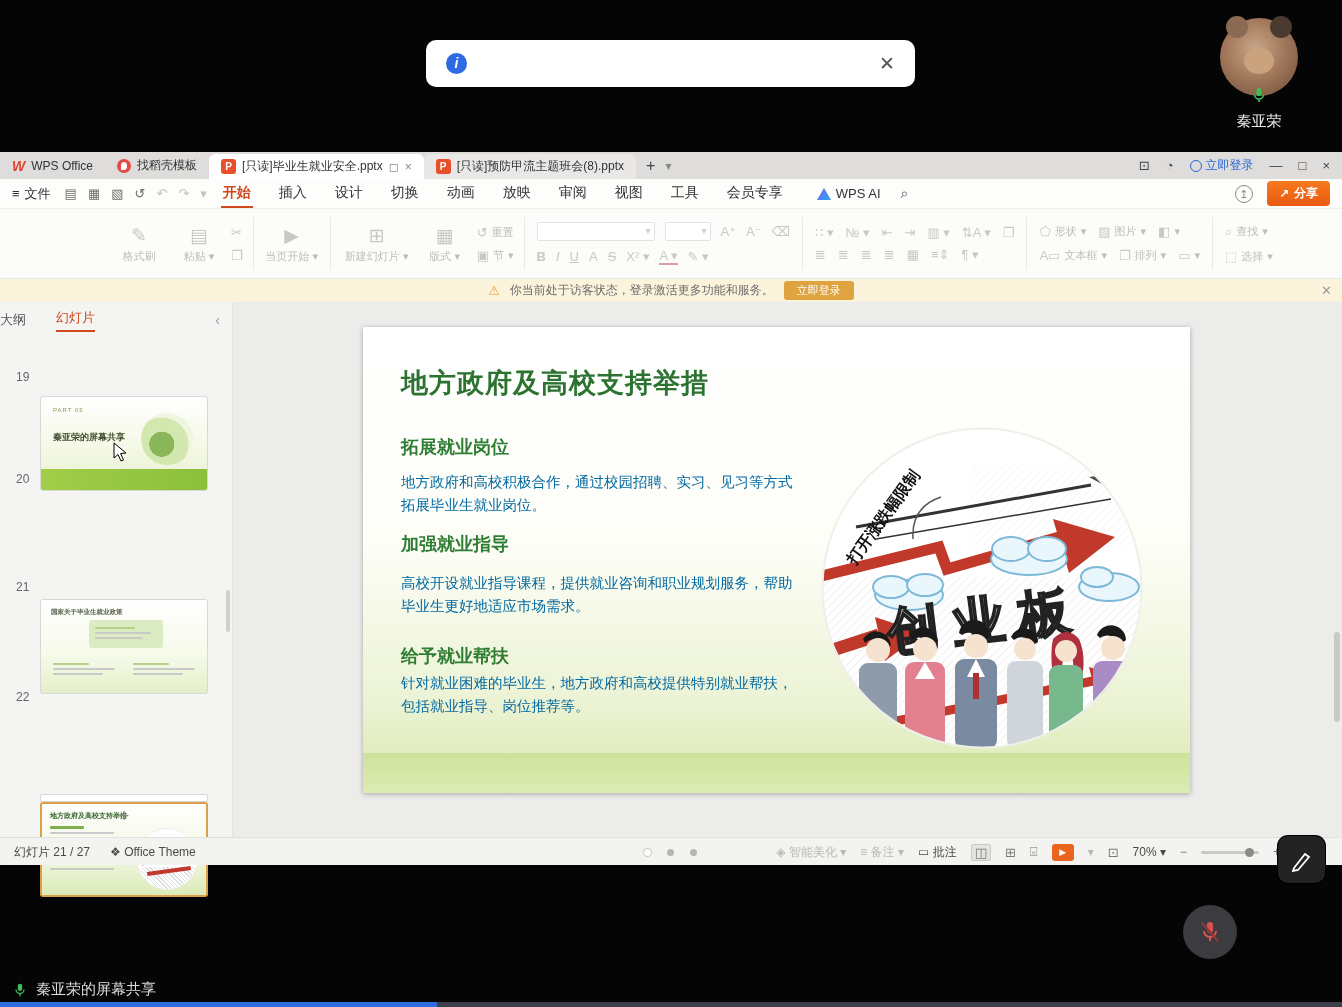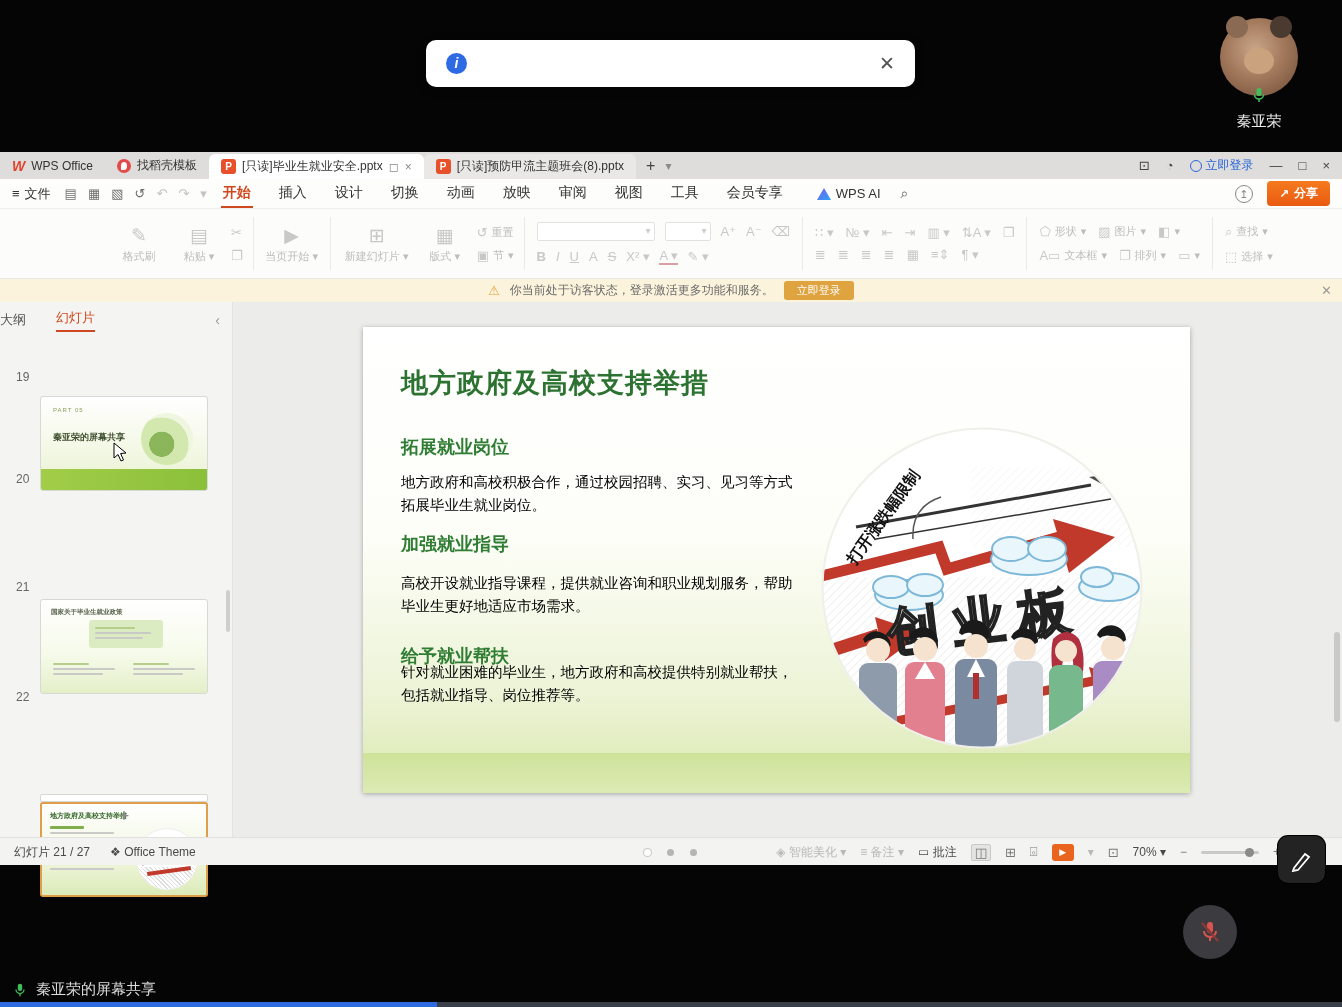--- a/index.html
+++ b/index.html
@@ -125,21 +125,21 @@
   .t21 .pic .scr { position:absolute; left:0; bottom:0; right:0; height:22px;
     background:repeating-linear-gradient(45deg,#ddd 0 1px,#fff 1px 3px); }
   
   .editor { flex:1; position:relative; background:#ececea; }
   .slide { position:absolute; left:130px; top:25px; width:827px; height:466px; background:#fff;
     box-shadow:0 1px 5px rgba(0,0,0,.3); overflow:hidden; }
   .slide .bg { position:absolute; inset:0; background:linear-gradient(180deg,#ffffff 0%,#fdfef8 45%,#ecf3d5 80%,#d9e8ad 100%); }
   .slide .band { position:absolute; left:0; right:0; bottom:0; height:40px; background:linear-gradient(180deg,#cfe29a,#dcebb4); }
   .s-title { position:absolute; left:38px; top:38px; font-size:27px; font-weight:bold; color:#2c7231; letter-spacing:1px; }
   .sec-h { position:absolute; left:38px; font-size:18px; font-weight:bold; color:#2e7d32; }
-  .sec-b { position:absolute; left:38px; width:392px; font-size:14.5px; line-height:23px; color:#000000; }
+  .sec-b { position:absolute; left:38px; width:392px; font-size:14.5px; line-height:23px; color:#0369a1; }
   .illus { position:absolute; left:458px; top:100px; width:322px; height:322px; }
   .ed-scroll { position:absolute; right:2px; top:330px; width:6px; height:90px; background:#c9c9c7; border-radius:3px; }
   
   .rightcol { flex:1; display:flex; flex-direction:column; }
   .notesbar { height:38px; background:#f2f2f0; border-top:1px solid #e0e0de; display:flex; align-items:center;
     padding-left:12px; font-size:12px; color:#9a9a98; }
   .statusbar { position:absolute; left:0; bottom:0; width:1342px; height:28px; background:#f3f3f1; border-top:1px solid #e1e1df;
     font-size:12px; color:#4a4a48; }
   .sb-left { position:absolute; left:14px; top:0; height:28px; display:flex; align-items:center; gap:20px; }
   .dots { position:absolute; left:644px; top:11px; display:flex; gap:16px; }
@@ -451,21 +451,21 @@
           <div class="band"></div>
           <div class="s-title">地方政府及高校支持举措</div>
 
           <div class="sec-h" style="top:108px">拓展就业岗位</div>
           <div class="sec-b" style="top:144px">地方政府和高校积极合作，通过校园招聘、实习、见习等方式拓展毕业生就业岗位。</div>
 
           <div class="sec-h" style="top:205px">加强就业指导</div>
           <div class="sec-b" style="top:245px">高校开设就业指导课程，提供就业咨询和职业规划服务，帮助毕业生更好地适应市场需求。</div>
 
           <div class="sec-h" style="top:317px">给予就业帮扶</div>
-          <div class="sec-b" style="top:334px">针对就业困难的毕业生，地方政府和高校提供特别就业帮扶，包括就业指导、岗位推荐等。</div>
+          <div class="sec-b" style="top:345px">针对就业困难的毕业生，地方政府和高校提供特别就业帮扶，包括就业指导、岗位推荐等。</div>
 
           <div class="illus">
             <svg width="322" height="322" viewBox="0 0 322 322">
               <defs>
                 <pattern id="hatch" width="6" height="6" patternUnits="userSpaceOnUse" patternTransform="rotate(45)">
                   <line x1="0" y1="0" x2="0" y2="6" stroke="#c6c6c6" stroke-width="1.1"></line>
                 </pattern>
                 <clipPath id="circ">
                     <circle cx="161" cy="161" r="160"></circle>
                   </clipPath>

